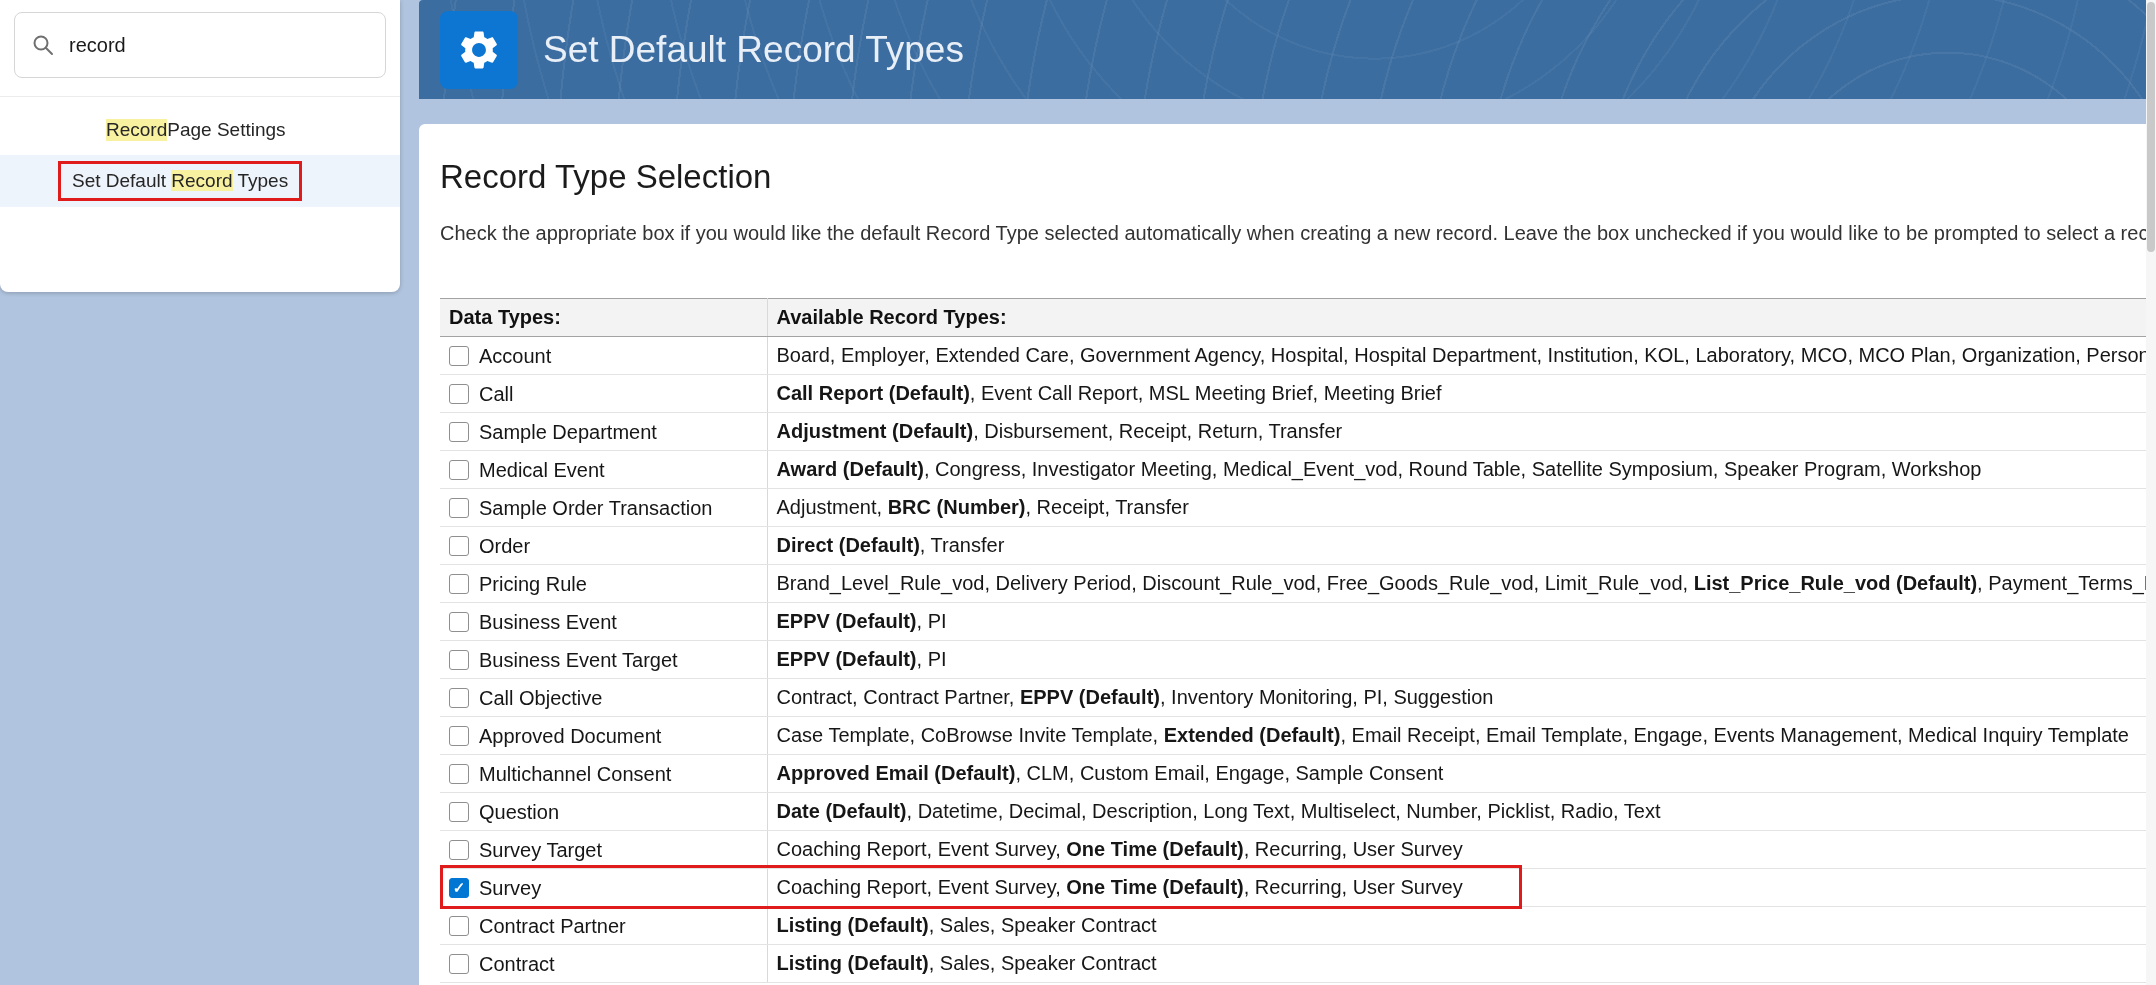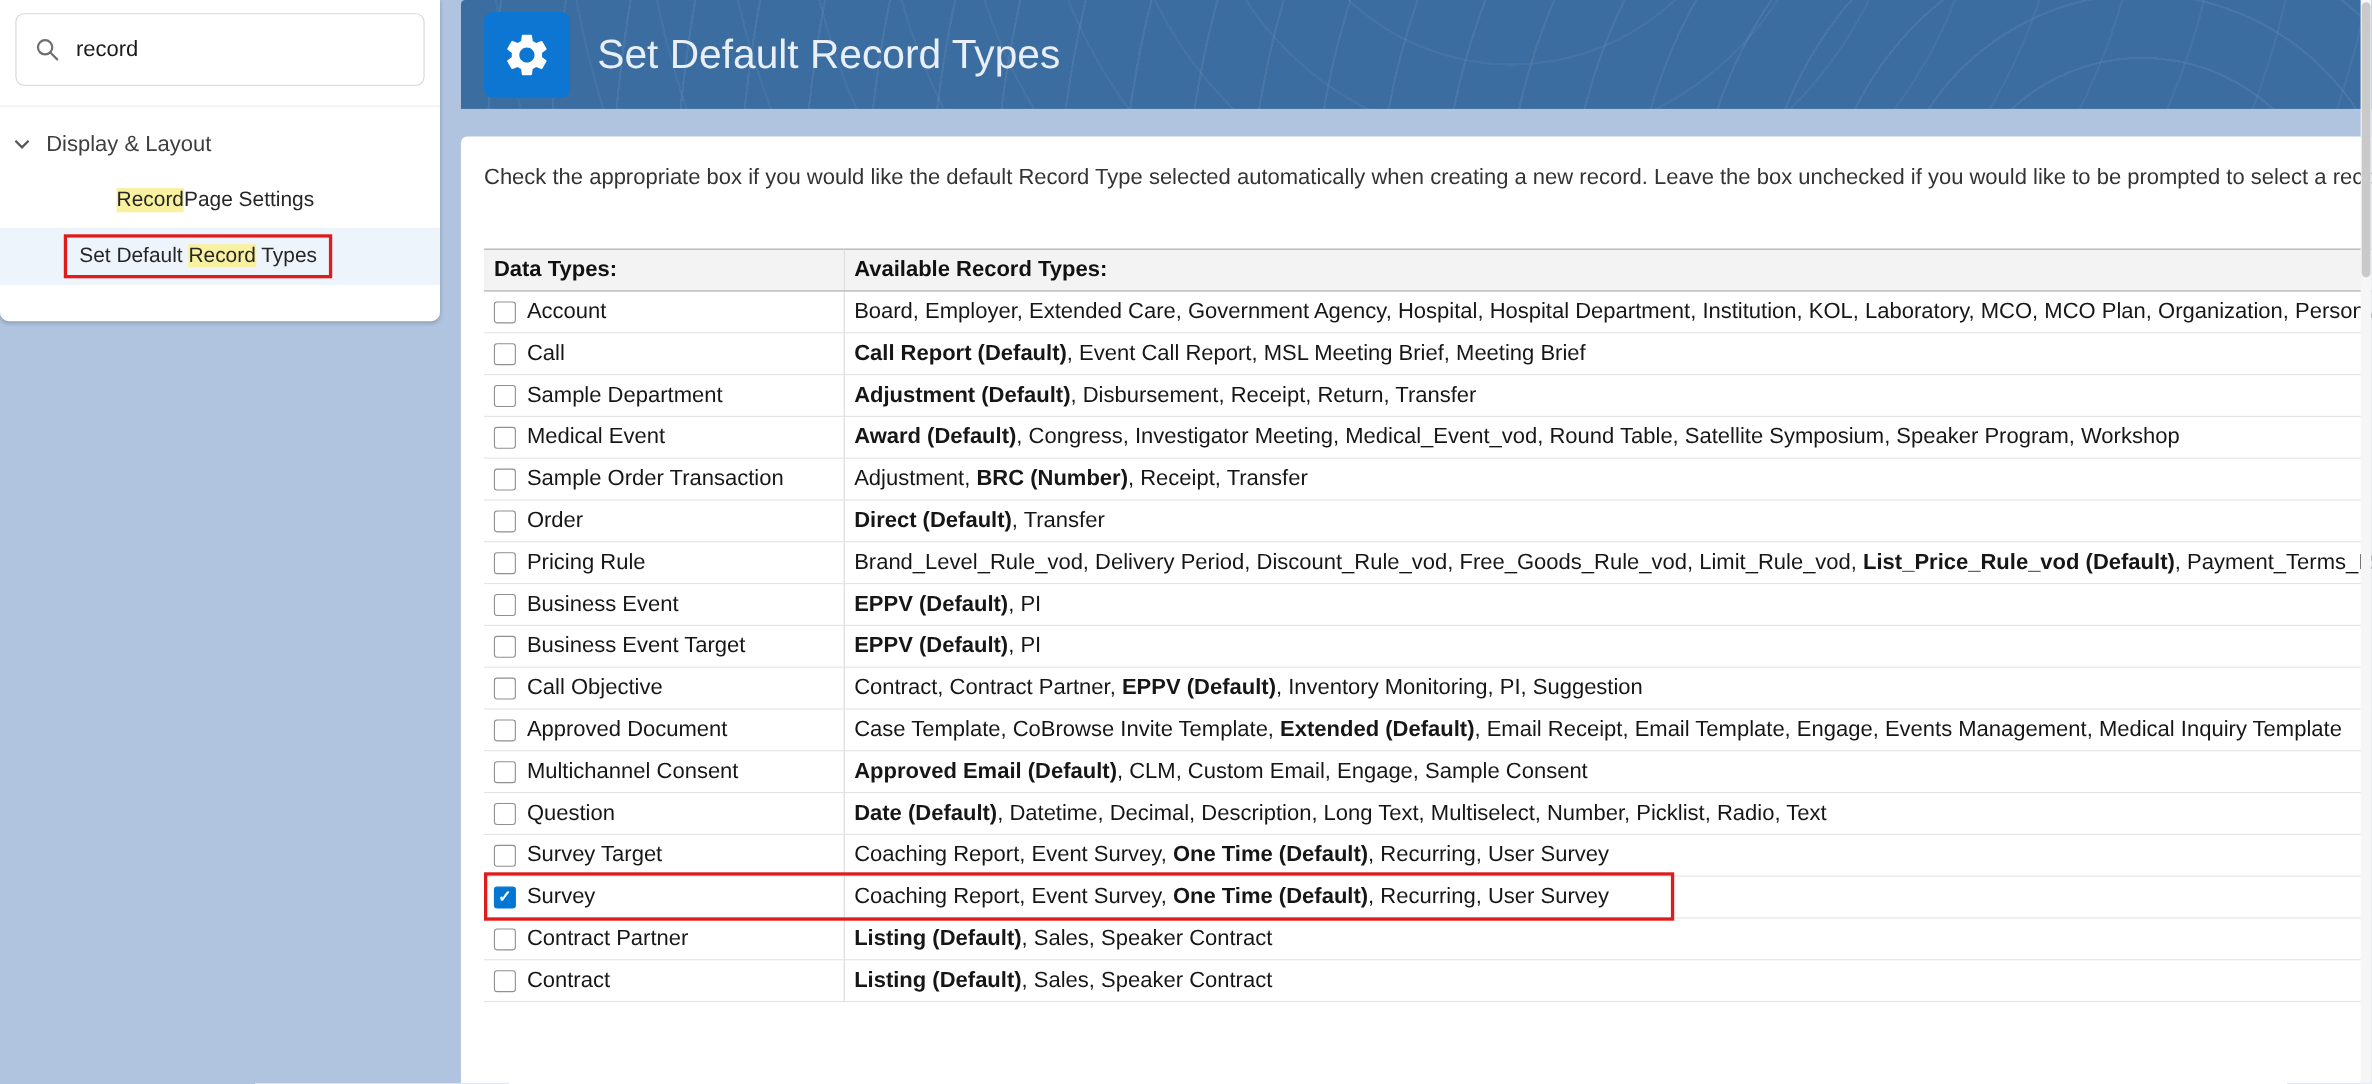--- a/index.html
+++ b/index.html
@@ -123,28 +123,20 @@
     <div class="search-wrap">
       <span class="search-icon">
         <svg width="22" height="22" viewBox="0 0 22 22">
           <circle cx="9" cy="9" r="6.5" fill="none" stroke="#6f6f6f" stroke-width="2"></circle>
           <line x1="14" y1="14" x2="20" y2="20" stroke="#6f6f6f" stroke-width="2" stroke-linecap="round"></line>
         </svg>
       </span>
       <input class="search-input" type="text" value="record" style="">
     </div>
     <nav class="tree">
-      <div class="tree-section">
-        <span class="chev">
-          <svg width="16" height="10" viewBox="0 0 16 10">
-            <path d="M2 2 L8 8 L14 2" fill="none" stroke="#555" stroke-width="2"></path>
-          </svg>
-        </span>
-        <span>Display &amp; Layout</span>
-      </div>
       <div class="tree-item first">
           <span class="hl">Record</span>
           <span> Page Settings</span>
         </div>
       <div class="tree-item selected">
         <span class="red-box"><span>Set Default </span><span class="hl">Record</span><span> Types</span></span>
       </div>
     </nav>
   </aside>
 
@@ -153,20 +145,21 @@
       <span style="line-height:0;">
         <svg width="46" height="46" viewBox="0 0 24 24" fill="#ffffff">
           <path d="M19.14 12.94c.04-.3.06-.61.06-.94 0-.32-.02-.64-.07-.94l2.03-1.58c.18-.14.23-.41.12-.61l-1.92-3.32c-.12-.22-.37-.29-.59-.22l-2.39.96c-.5-.38-1.03-.7-1.62-.94l-.36-2.54c-.04-.24-.24-.41-.48-.41h-3.84c-.24 0-.43.17-.47.41l-.36 2.54c-.59.24-1.13.57-1.62.94l-2.39-.96c-.22-.08-.47 0-.59.22L2.74 8.87c-.12.21-.08.47.12.61l2.03 1.58c-.05.3-.09.63-.09.94s.02.64.07.94l-2.03 1.58c-.18.14-.23.41-.12.61l1.92 3.32c.12.22.37.29.59.22l2.39-.96c.5.38 1.03.7 1.62.94l.36 2.54c.05.24.24.41.48.41h3.84c.24 0 .44-.17.47-.41l.36-2.54c.59-.24 1.13-.56 1.62-.94l2.39.96c.22.08.47 0 .59-.22l1.92-3.32c.12-.22.07-.47-.12-.61l-2.01-1.58zM12 15.6c-1.98 0-3.6-1.62-3.6-3.6s1.62-3.6 3.6-3.6 3.6 1.62 3.6 3.6-1.62 3.6-3.6 3.6z"></path>
         </svg>
       </span>
     </div>
     <h1 class="band-title">Set Default Record Types</h1>
   </header>
 
   <section class="card">
+    <h2 class="heading">Record Type Selection</h2>
     <p class="desc">Check the appropriate box if you would like the default Record Type selected automatically when creating a new record. Leave the box unchecked if you would like to be prompted to select a record type.</p>
 
     <div class="table-wrap">
       <table class="rt-table">
         <thead>
           <tr>
             <th class="col-type">Data Types:</th>
             <th class="col-avail">Available Record Types:</th>
           </tr>
         </thead>

